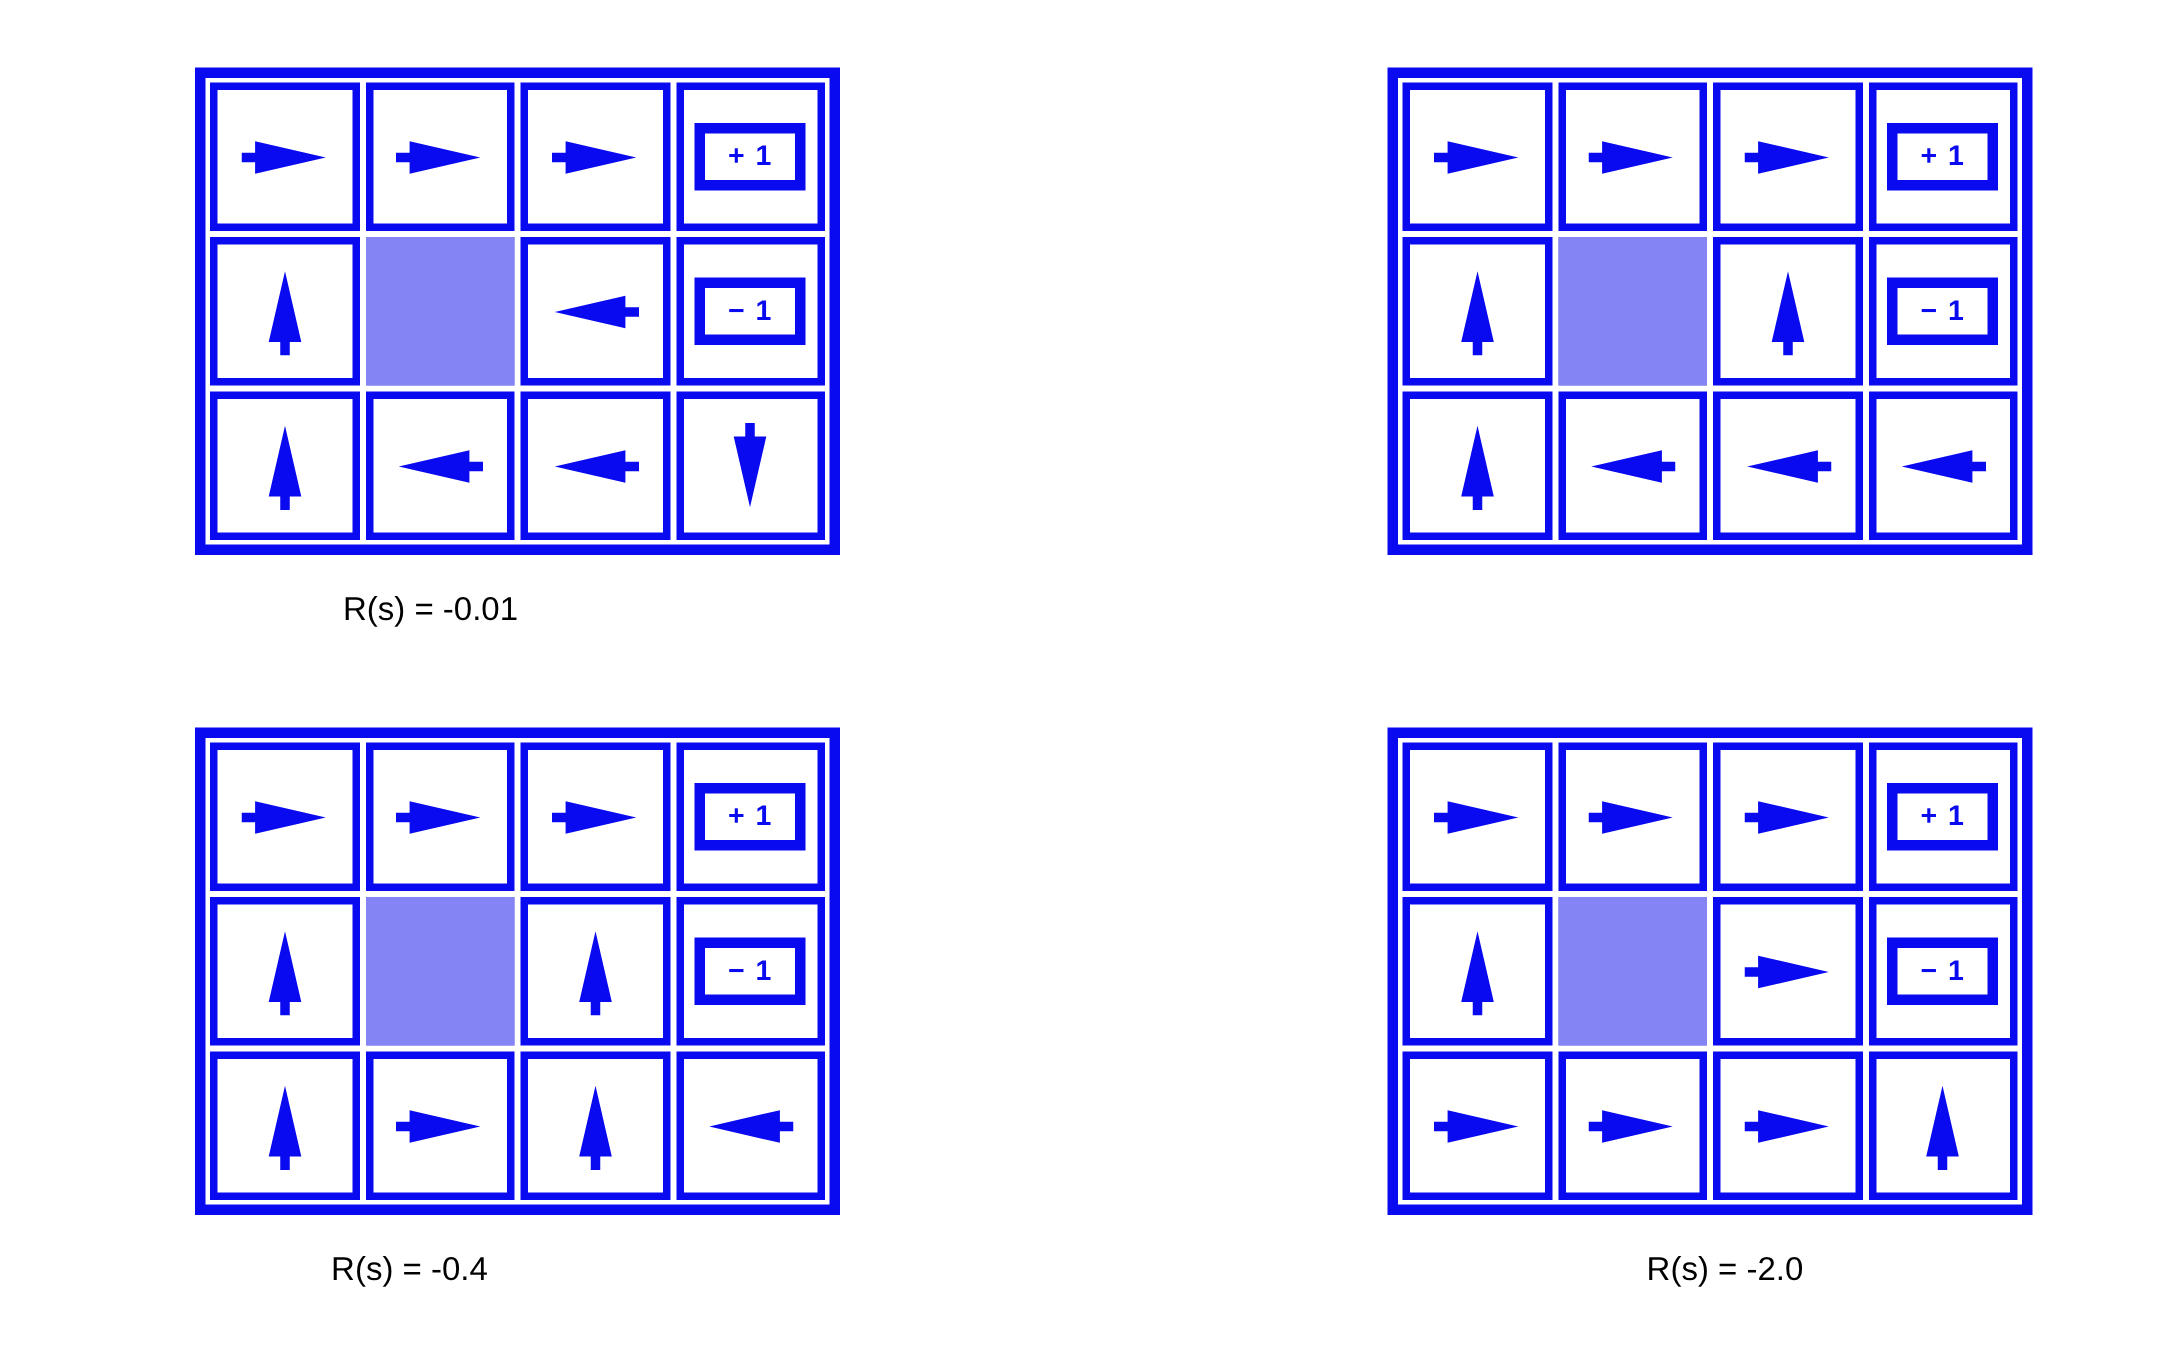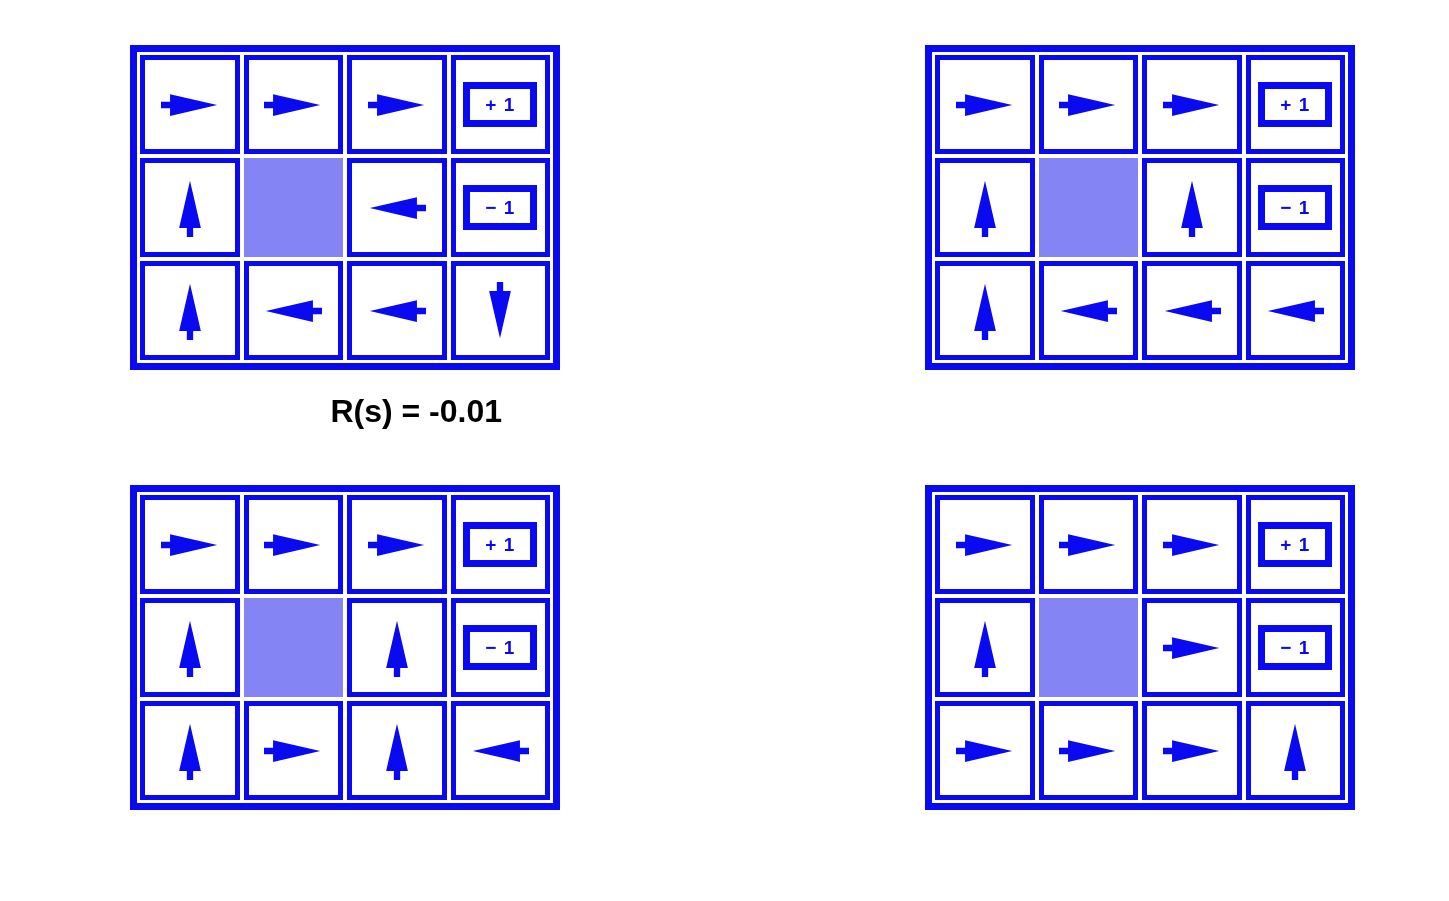--- a/index.html
+++ b/index.html
@@ -69,25 +69,24 @@
     font-size: 19px;
     letter-spacing: 1px;
     display: flex;
     align-items: center;
     justify-content: center;
     white-space: nowrap;
   }
   .caption {
     margin-top: 23px;
     width: 430px;
-    text-align: right;
-    font-size: 32px;
+    text-align: center;
+    font-size: 22px;
     color: var(--text);
     white-space: nowrap;
-    font-weight: bold;
   }
   .panel.tl .caption { transform: translateX(-58px); }
   .panel.tr .caption { transform: translateX(25px); }
   .panel.bl .caption { transform: translateX(-72px); }
   .panel.br .caption { transform: translateX(10px); }
 </style>
 </head>
 <body>
 
 <div class="page">
@@ -255,20 +254,21 @@
           <svg viewBox="0 0 64 28" class="arrow up">
             <polygon points="0,10.5 10,10.5 10,2 62,14 10,26 10,17.5 0,17.5"></polygon>
           </svg>
         </div>
         <div class="cell">
           <svg viewBox="0 0 64 28" class="arrow left">
             <polygon points="0,10.5 10,10.5 10,2 62,14 10,26 10,17.5 0,17.5"></polygon>
           </svg>
         </div>
       </div>
+    <div class="caption">R(s) = -0.4</div>
   </div>
 
   <div class="panel br">
     <div class="policy-grid">
         <div class="cell">
           <svg viewBox="0 0 64 28" class="arrow right">
             <polygon points="0,10.5 10,10.5 10,2 62,14 10,26 10,17.5 0,17.5"></polygon>
           </svg>
         </div>
         <div class="cell">
@@ -312,15 +312,16 @@
           <svg viewBox="0 0 64 28" class="arrow right">
             <polygon points="0,10.5 10,10.5 10,2 62,14 10,26 10,17.5 0,17.5"></polygon>
           </svg>
         </div>
         <div class="cell">
           <svg viewBox="0 0 64 28" class="arrow up">
             <polygon points="0,10.5 10,10.5 10,2 62,14 10,26 10,17.5 0,17.5"></polygon>
           </svg>
         </div>
       </div>
+    <div class="caption">R(s) = -2.0</div>
   </div>
 
 </div>
 
 </body></html>

